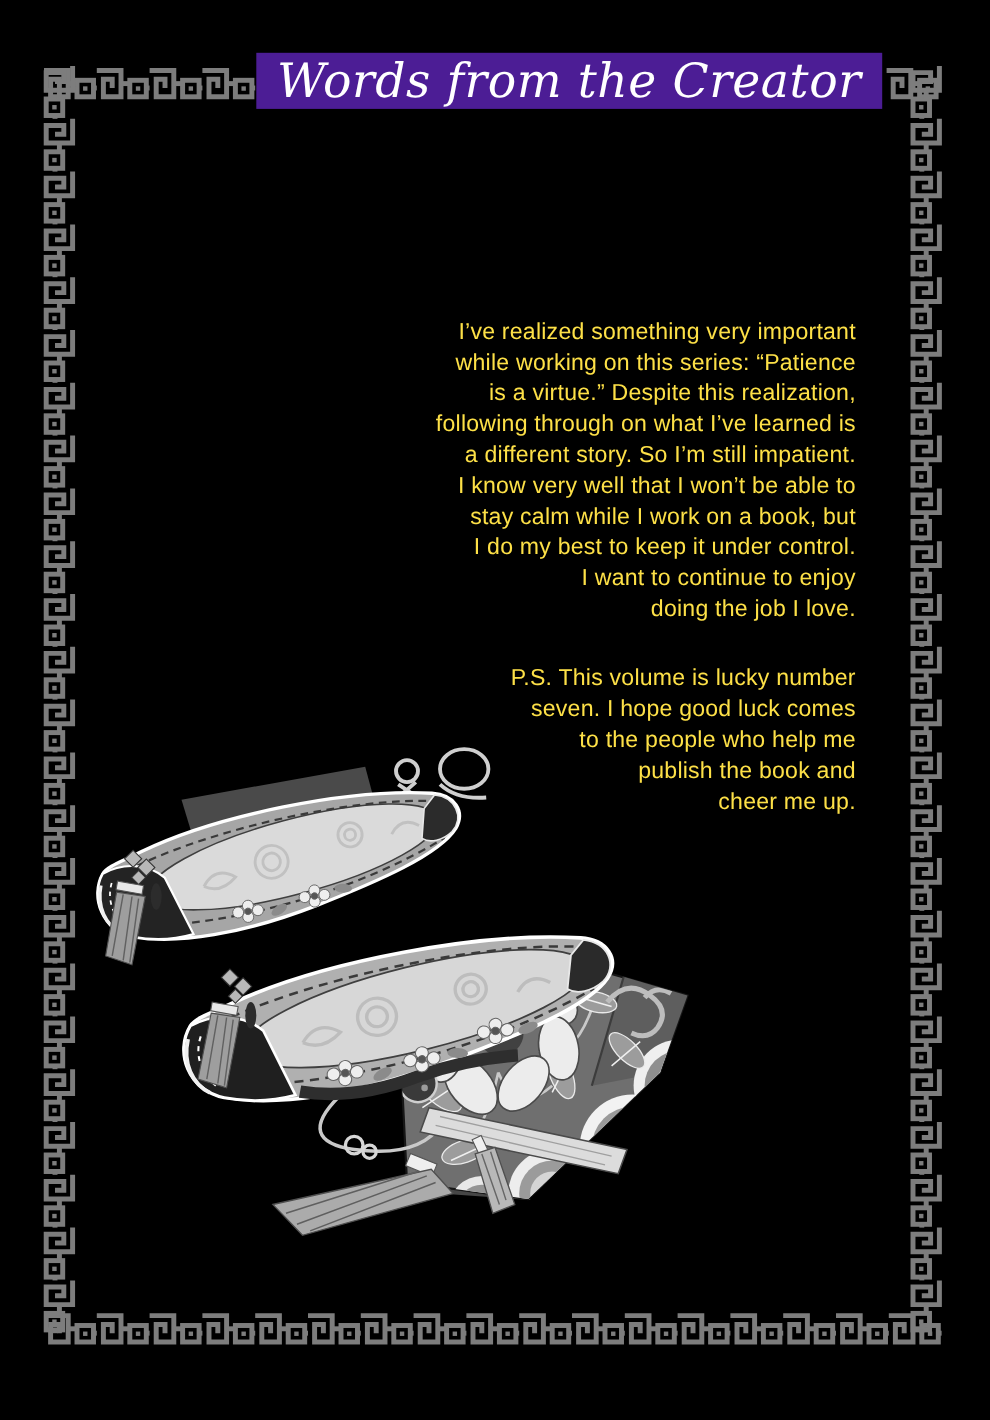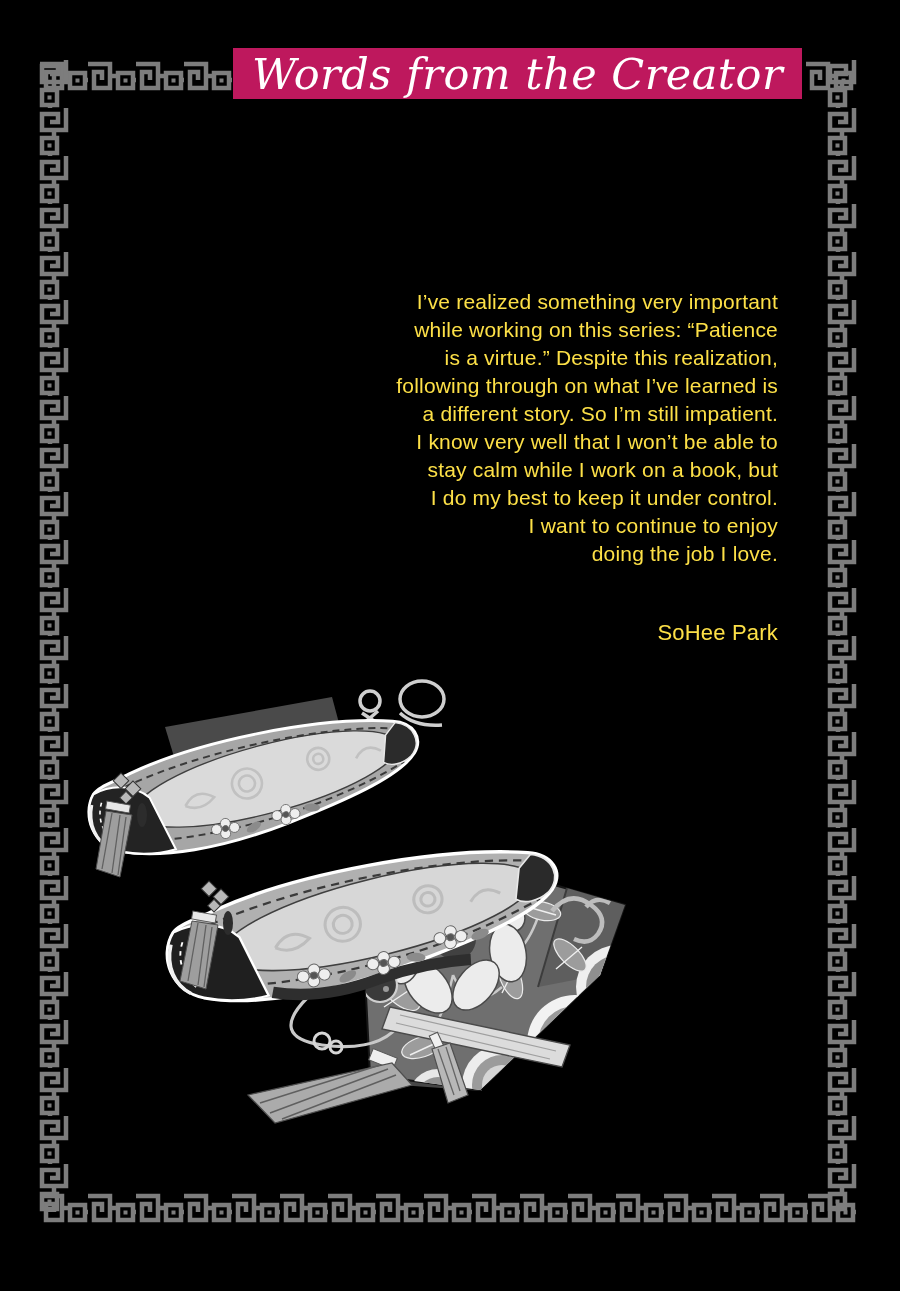--- a/index.html
+++ b/index.html
@@ -6,21 +6,21 @@
   body{
     width:900px;height:1291px;
     background:#000;
     position:relative;
     overflow:hidden;
     font-family:"Liberation Sans", sans-serif;
   }
   #border-svg{position:absolute;left:0;top:0;}
   .banner{
     position:absolute;left:233px;top:48px;width:569px;height:51px;
-    background:#be185d;
+    background:#4c1d95;
     display:flex;align-items:center;justify-content:center;
   }
   .banner-title{
     font-family:"DejaVu Serif", serif;
     font-style:italic;
     font-size:43px;
     color:#ffffff;
     white-space:nowrap;
     letter-spacing:0.5px;
   }
@@ -132,21 +132,25 @@
   <div class="para para-1">I’ve realized something very important
 while working on this series: “Patience
 is a virtue.” Despite this realization,
 following through on what I’ve learned is
 a different story. So I’m still impatient.
 I know very well that I won’t be able to
 stay calm while I work on a book, but
 I do my best to keep it under control.
 I want to continue to enjoy
 doing the job I love.</div>
-  <div class="signature">SoHee Park</div>
+  <div class="para para-2">P.S. This volume is lucky number
+seven. I hope good luck comes
+to the people who help me
+publish the book and
+cheer me up.</div>
 </div>
 
 <svg id="illustration" width="650" height="470" viewBox="0 0 650 470" aria-hidden="true">
   <defs>
     <clipPath id="pouchClip">
       <polygon points="403,207 555,250 530,320 410,435 300,420 295,320"></polygon>
     </clipPath>
   </defs>
 
   <polygon points="95,72 262,42 277,98 112,128" fill="#4a4a4a"></polygon>

